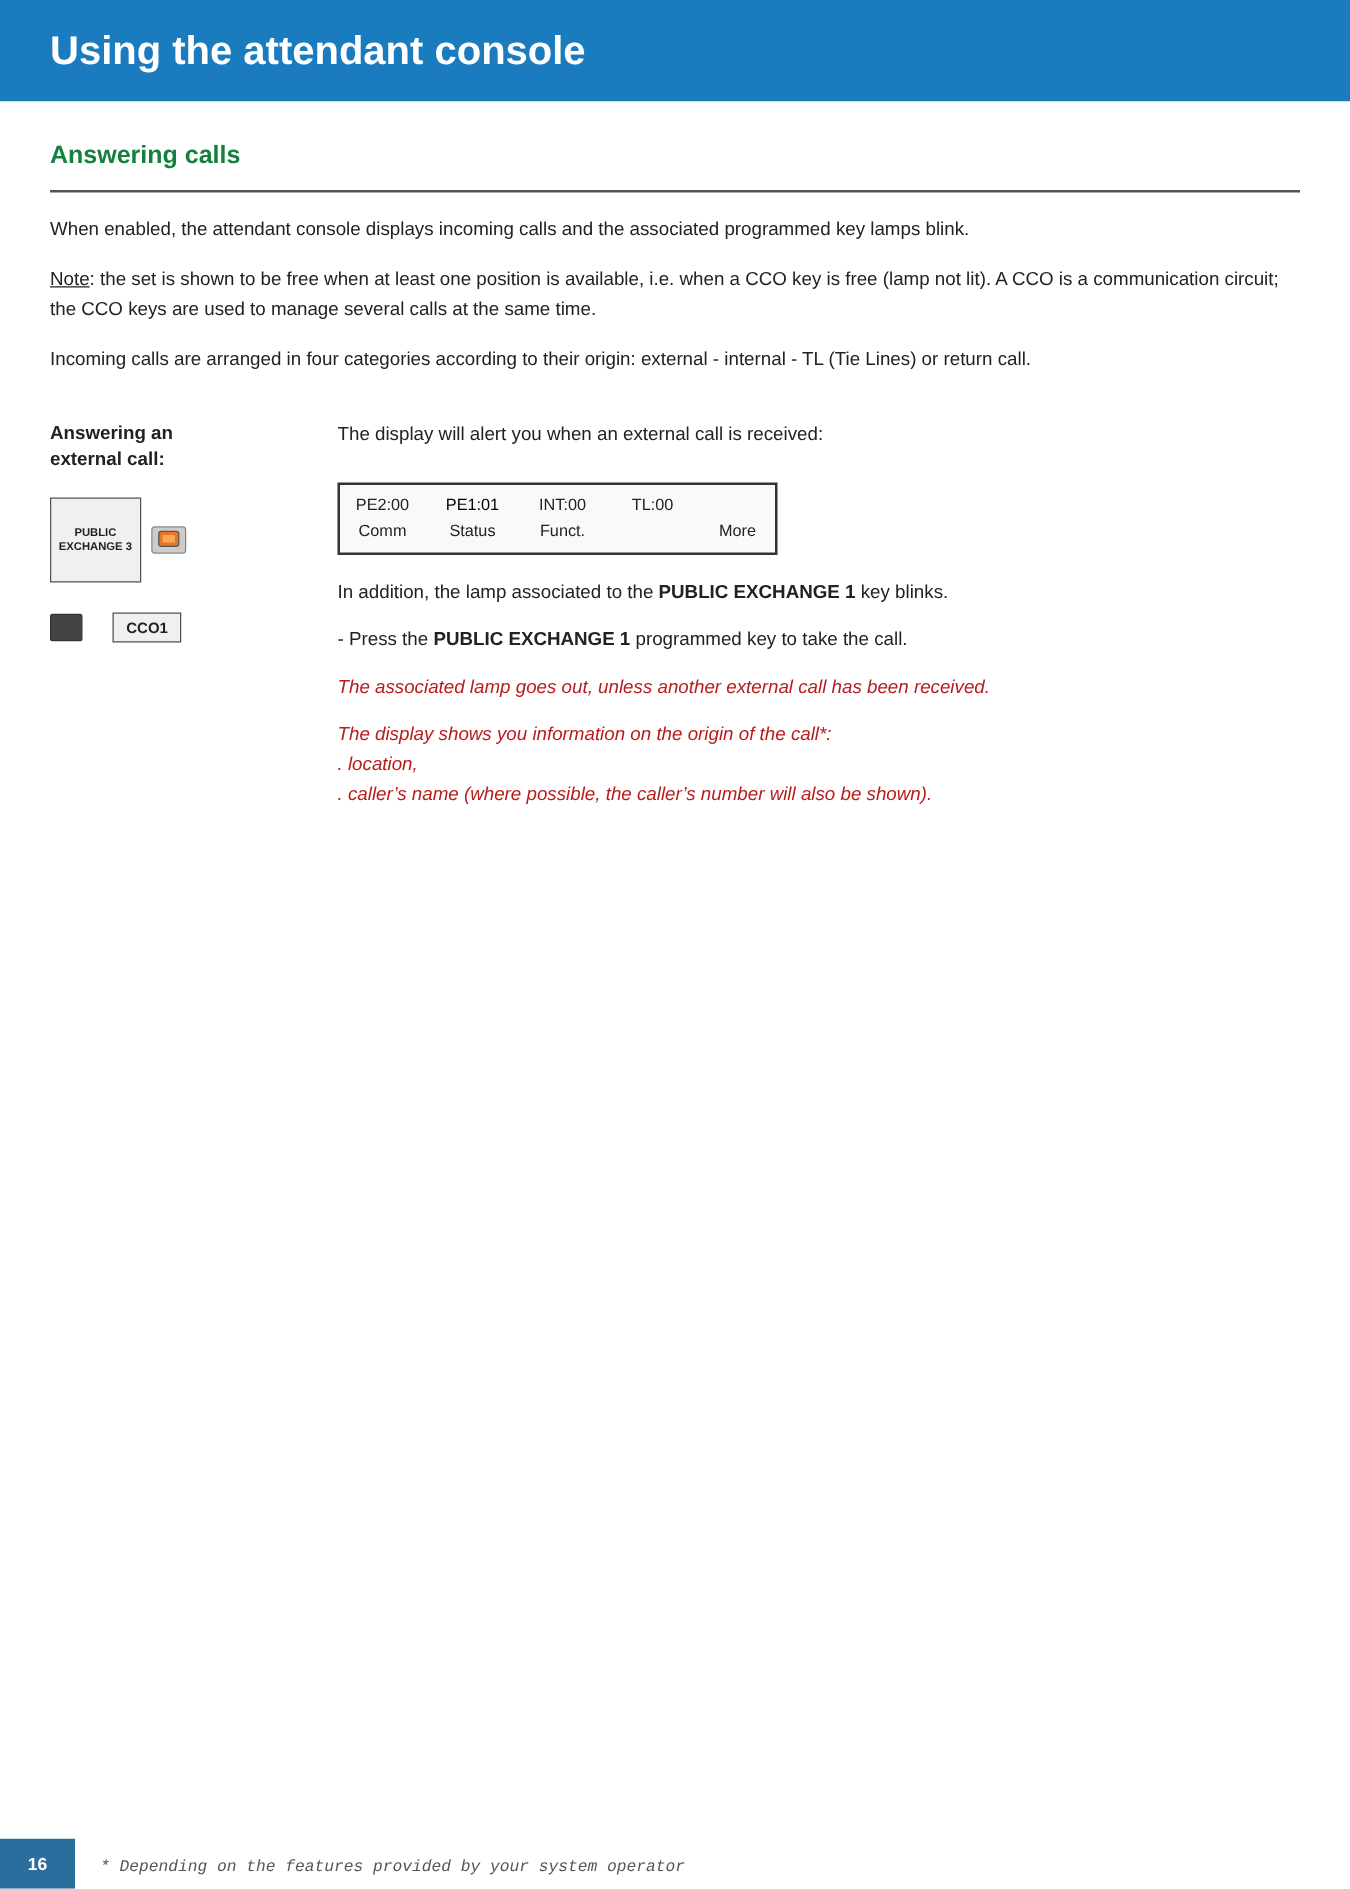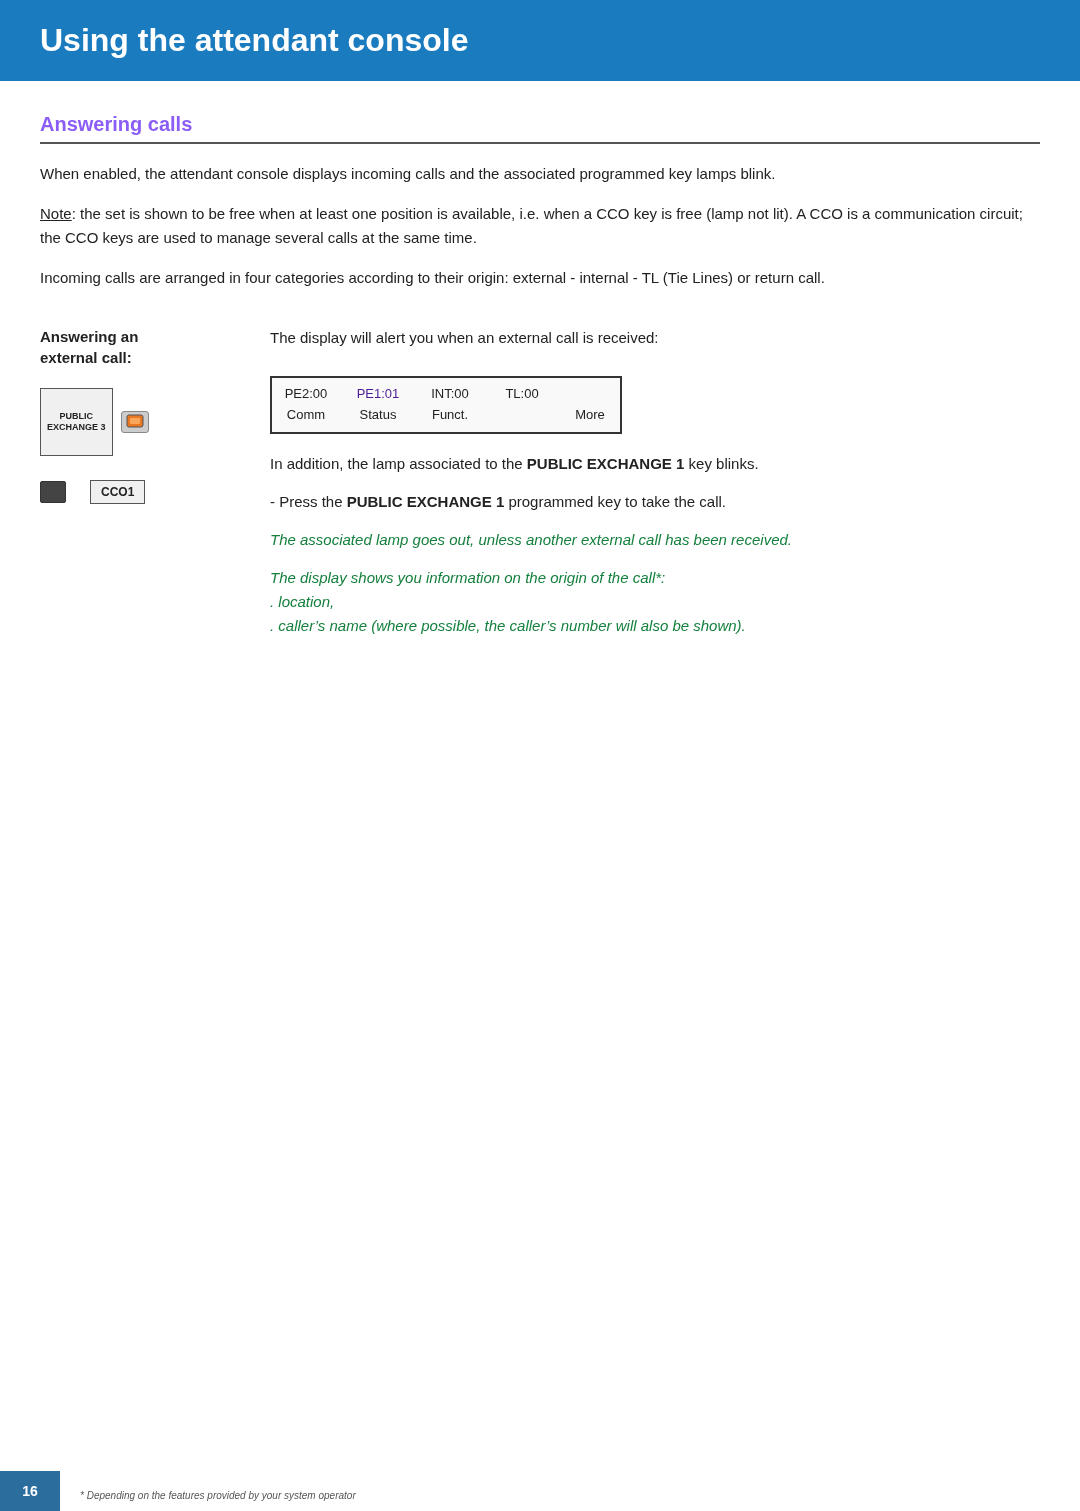--- a/index.html
+++ b/index.html
@@ -34,23 +34,23 @@
 
     
     .main-content {
       padding: 0 40px;
     }
 
     
     .section-heading {
       font-size: 20px;
       font-weight: bold;
-      color: #8b5cf6;
+      color: #15803d;
       border-bottom: 2px solid #555;
-      padding-bottom: 6px;
+      padding-bottom: 16px;
       margin-bottom: 18px;
     }
 
     
     .para {
       margin-bottom: 16px;
       line-height: 1.6;
       color: #222;
       font-size: 15px;
     }
@@ -108,21 +108,21 @@
       align-items: center;
       min-width: 48px;
     }
 
     .display-cell .top {
       font-size: 13px;
       color: #222;
     }
 
     .display-cell .top.highlighted {
-      color: #4c1d95;
+      color: #000000;
     }
 
     .display-cell .bottom {
       font-size: 13px;
       color: #222;
     }
 
     .display-more {
       display: flex;
       flex-direction: column;
@@ -217,32 +217,33 @@
       height: 40px;
       display: flex;
       align-items: center;
       justify-content: center;
     }
 
     .footnote {
       position: absolute;
       bottom: 10px;
       left: 80px;
-      font-size: 10px;
+      font-size: 13px;
       color: #555;
       font-style: italic;
+      font-family: Liberation Mono, monospace;
     }
 
     .right-col .para {
       margin-bottom: 14px;
     }
 
     .right-col .para-italic {
       font-style: italic;
-      color: #15803d;
+      color: #b91c1c;
       margin-bottom: 14px;
       line-height: 1.6;
       font-size: 15px;
     }
   </style>
 </head>
 <body>
 
 <div class="page-header">
   <h1>Using the attendant console</h1>

